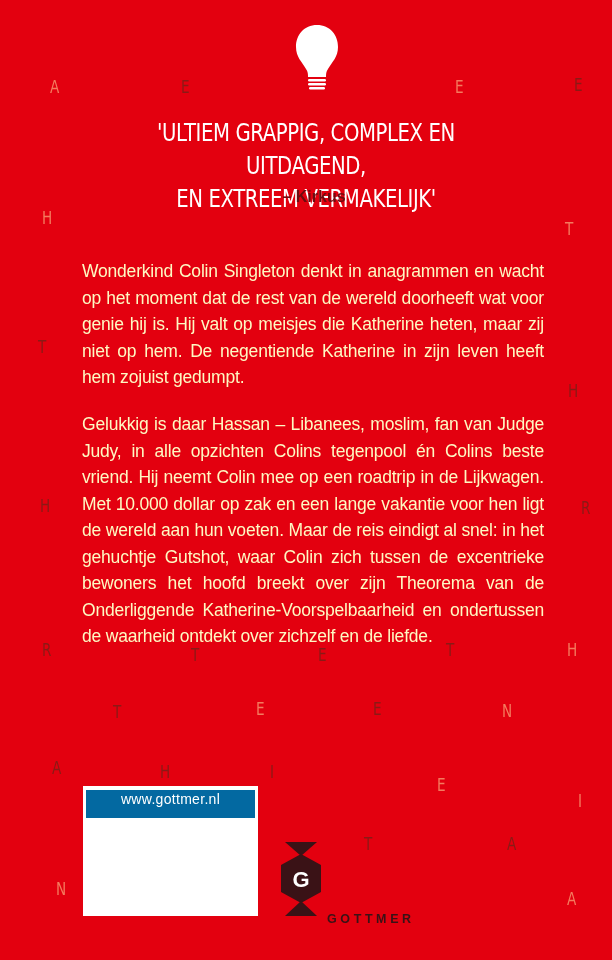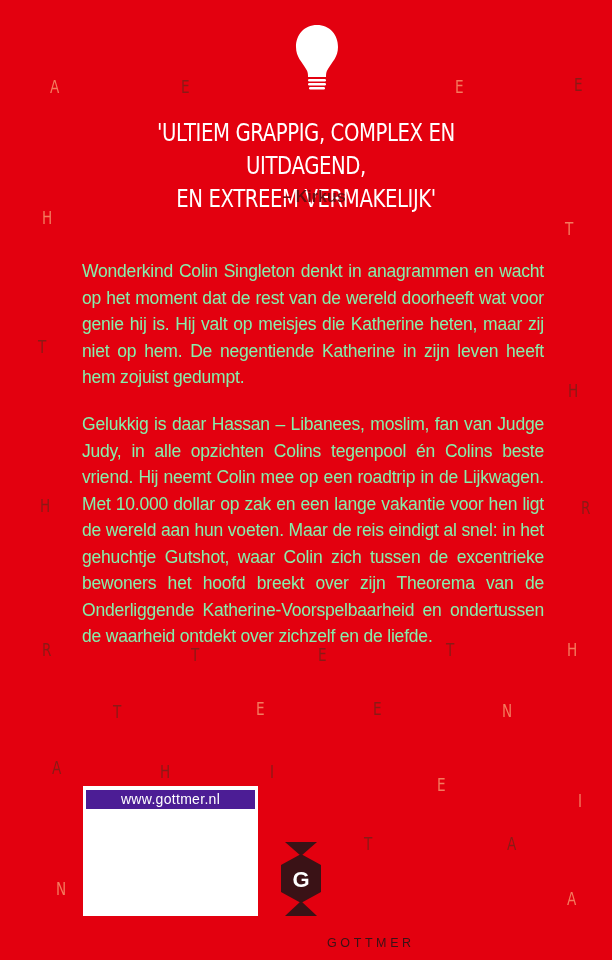--- a/index.html
+++ b/index.html
@@ -39,46 +39,46 @@
   .attribution {
     position: absolute; left: 0; width: 600px; top: 188px;
     text-align: center; color: #6e0c10;
     font-family: "Liberation Sans", sans-serif;
     font-weight: bold; font-size: 16px;
     padding-left: 28px; box-sizing: border-box;
   }
 
   .blurb {
     position: absolute; left: 82px; width: 462px;
-    color: #86efac;
+    color: #fef9c3;
     font-family: "Liberation Sans", sans-serif;
     font-size: 17.5px; line-height: 26.5px;
     text-align: justify;
     letter-spacing: -0.2px;
   }
   .blurb.p1 { top: 258px; }
   .blurb.p2 { top: 403px; margin-top: 8px; }
 
   .barcode-box {
     position: absolute; left: 83px; top: 786px; width: 175px; height: 130px;
     background: #ffffff;
   }
   .url-band {
-    position: absolute; left: 3px; top: 4px; width: 169px; height: 19px;
-    background: #4c1d95; color: #ffffff;
+    position: absolute; left: 3px; top: 4px; width: 169px; height: 28px;
+    background: #0369a1; color: #ffffff;
     font-family: "Liberation Sans", sans-serif;
     font-size: 14px; line-height: 19px; text-align: center;
     letter-spacing: 0.3px;
   }
 
   .logo { position: absolute; left: 279px; top: 842px; width: 44px; height: 74px; }
   .logo-text {
-    position: absolute; left: 327px; top: 936px;
+    position: absolute; left: 327px; top: 912px;
     color: #3a1216; font-family: "Liberation Sans", sans-serif;
-    font-weight: normal; font-size: 12.5px; letter-spacing: 3.6px;
+    font-weight: bold; font-size: 12.5px; letter-spacing: 3.6px;
   }
 </style>
 </head>
 <body>
 
 <div class="page">
 
   <div id="letters">
       <span class="letter light" style="left: 50px; top: 79px;">A</span>
       <span class="letter dark" style="left: 181px; top: 79px;">E</span>

